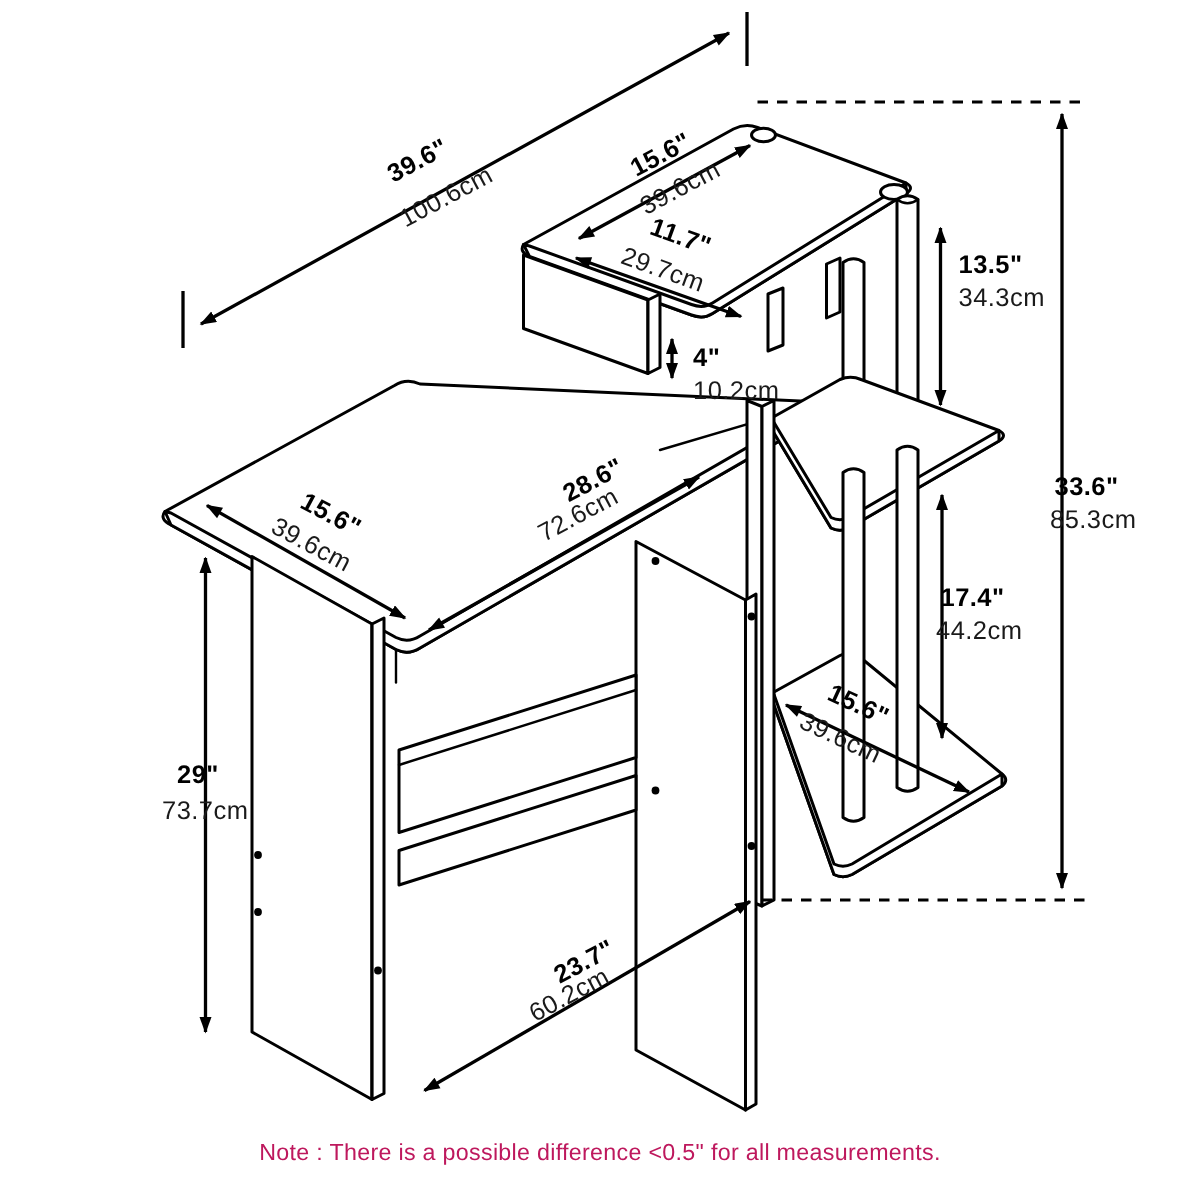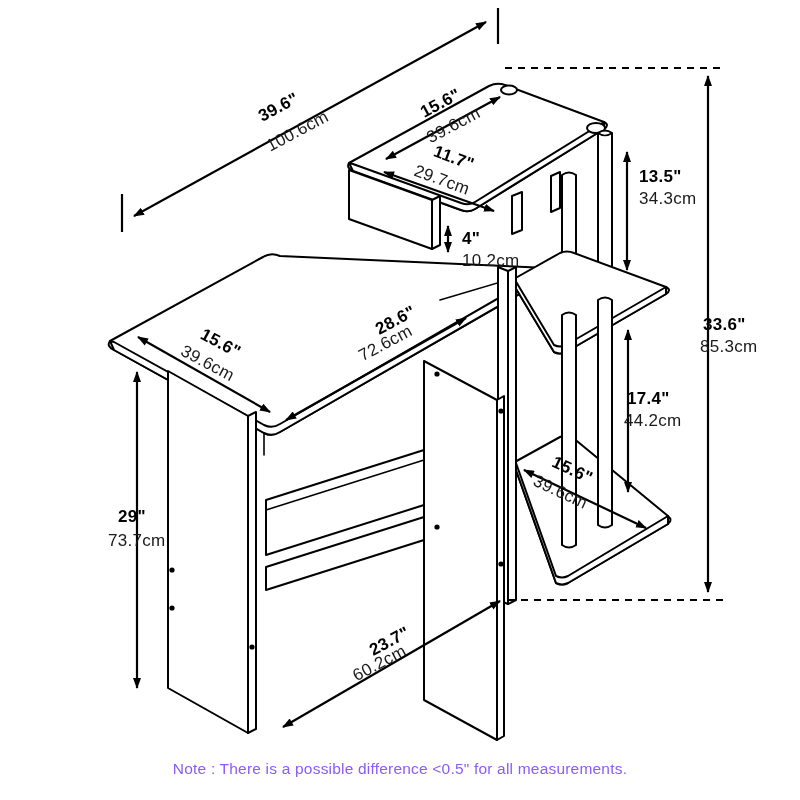--- a/index.html
+++ b/index.html
@@ -90,21 +90,21 @@
     letter-spacing: 0.3px;
   }
   .note-text {
     position: absolute;
     left: 0;
     right: 0;
     top: 760px;
     text-align: center;
     font-family: "Liberation Sans", sans-serif;
     font-size: 15.5px;
-    color: #8b5cf6;
+    color: #be185d;
     letter-spacing: 0.2px;
     white-space: nowrap;
   }
 </style>
 </head>
 <body>
 
 <div id="diagram-root">
 
   <svg id="desk-svg" viewBox="0 0 800 800">

